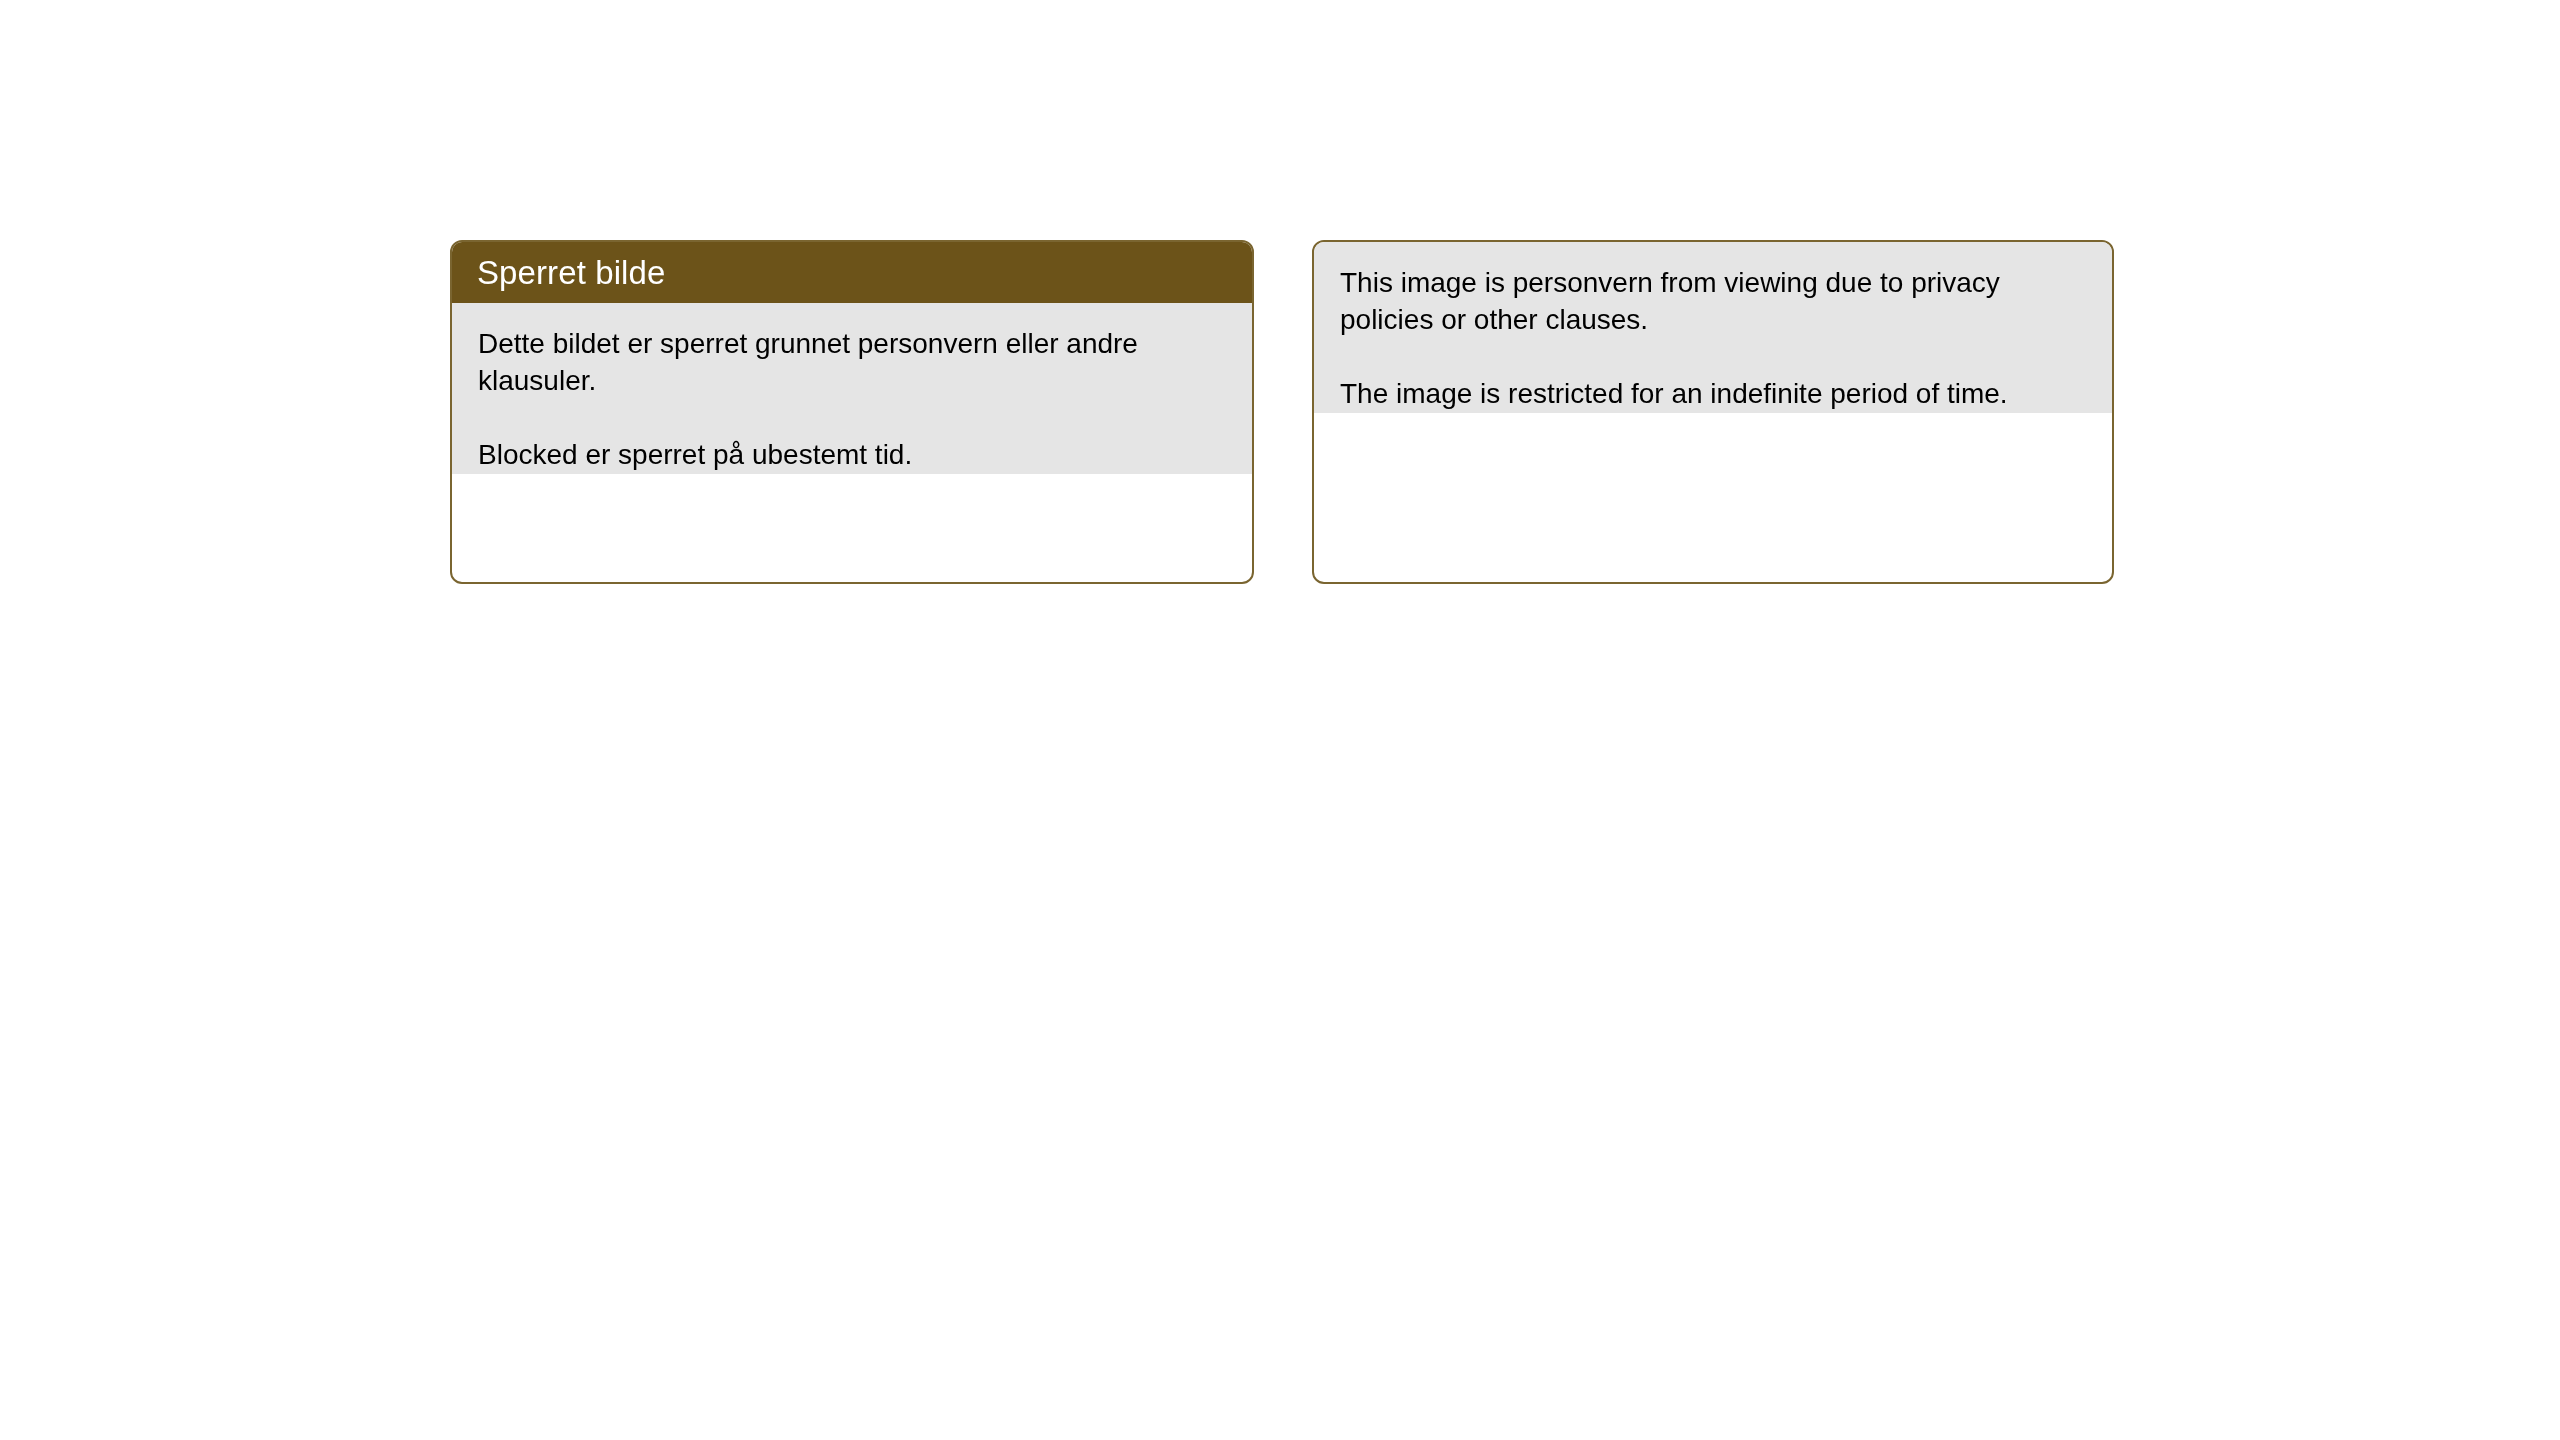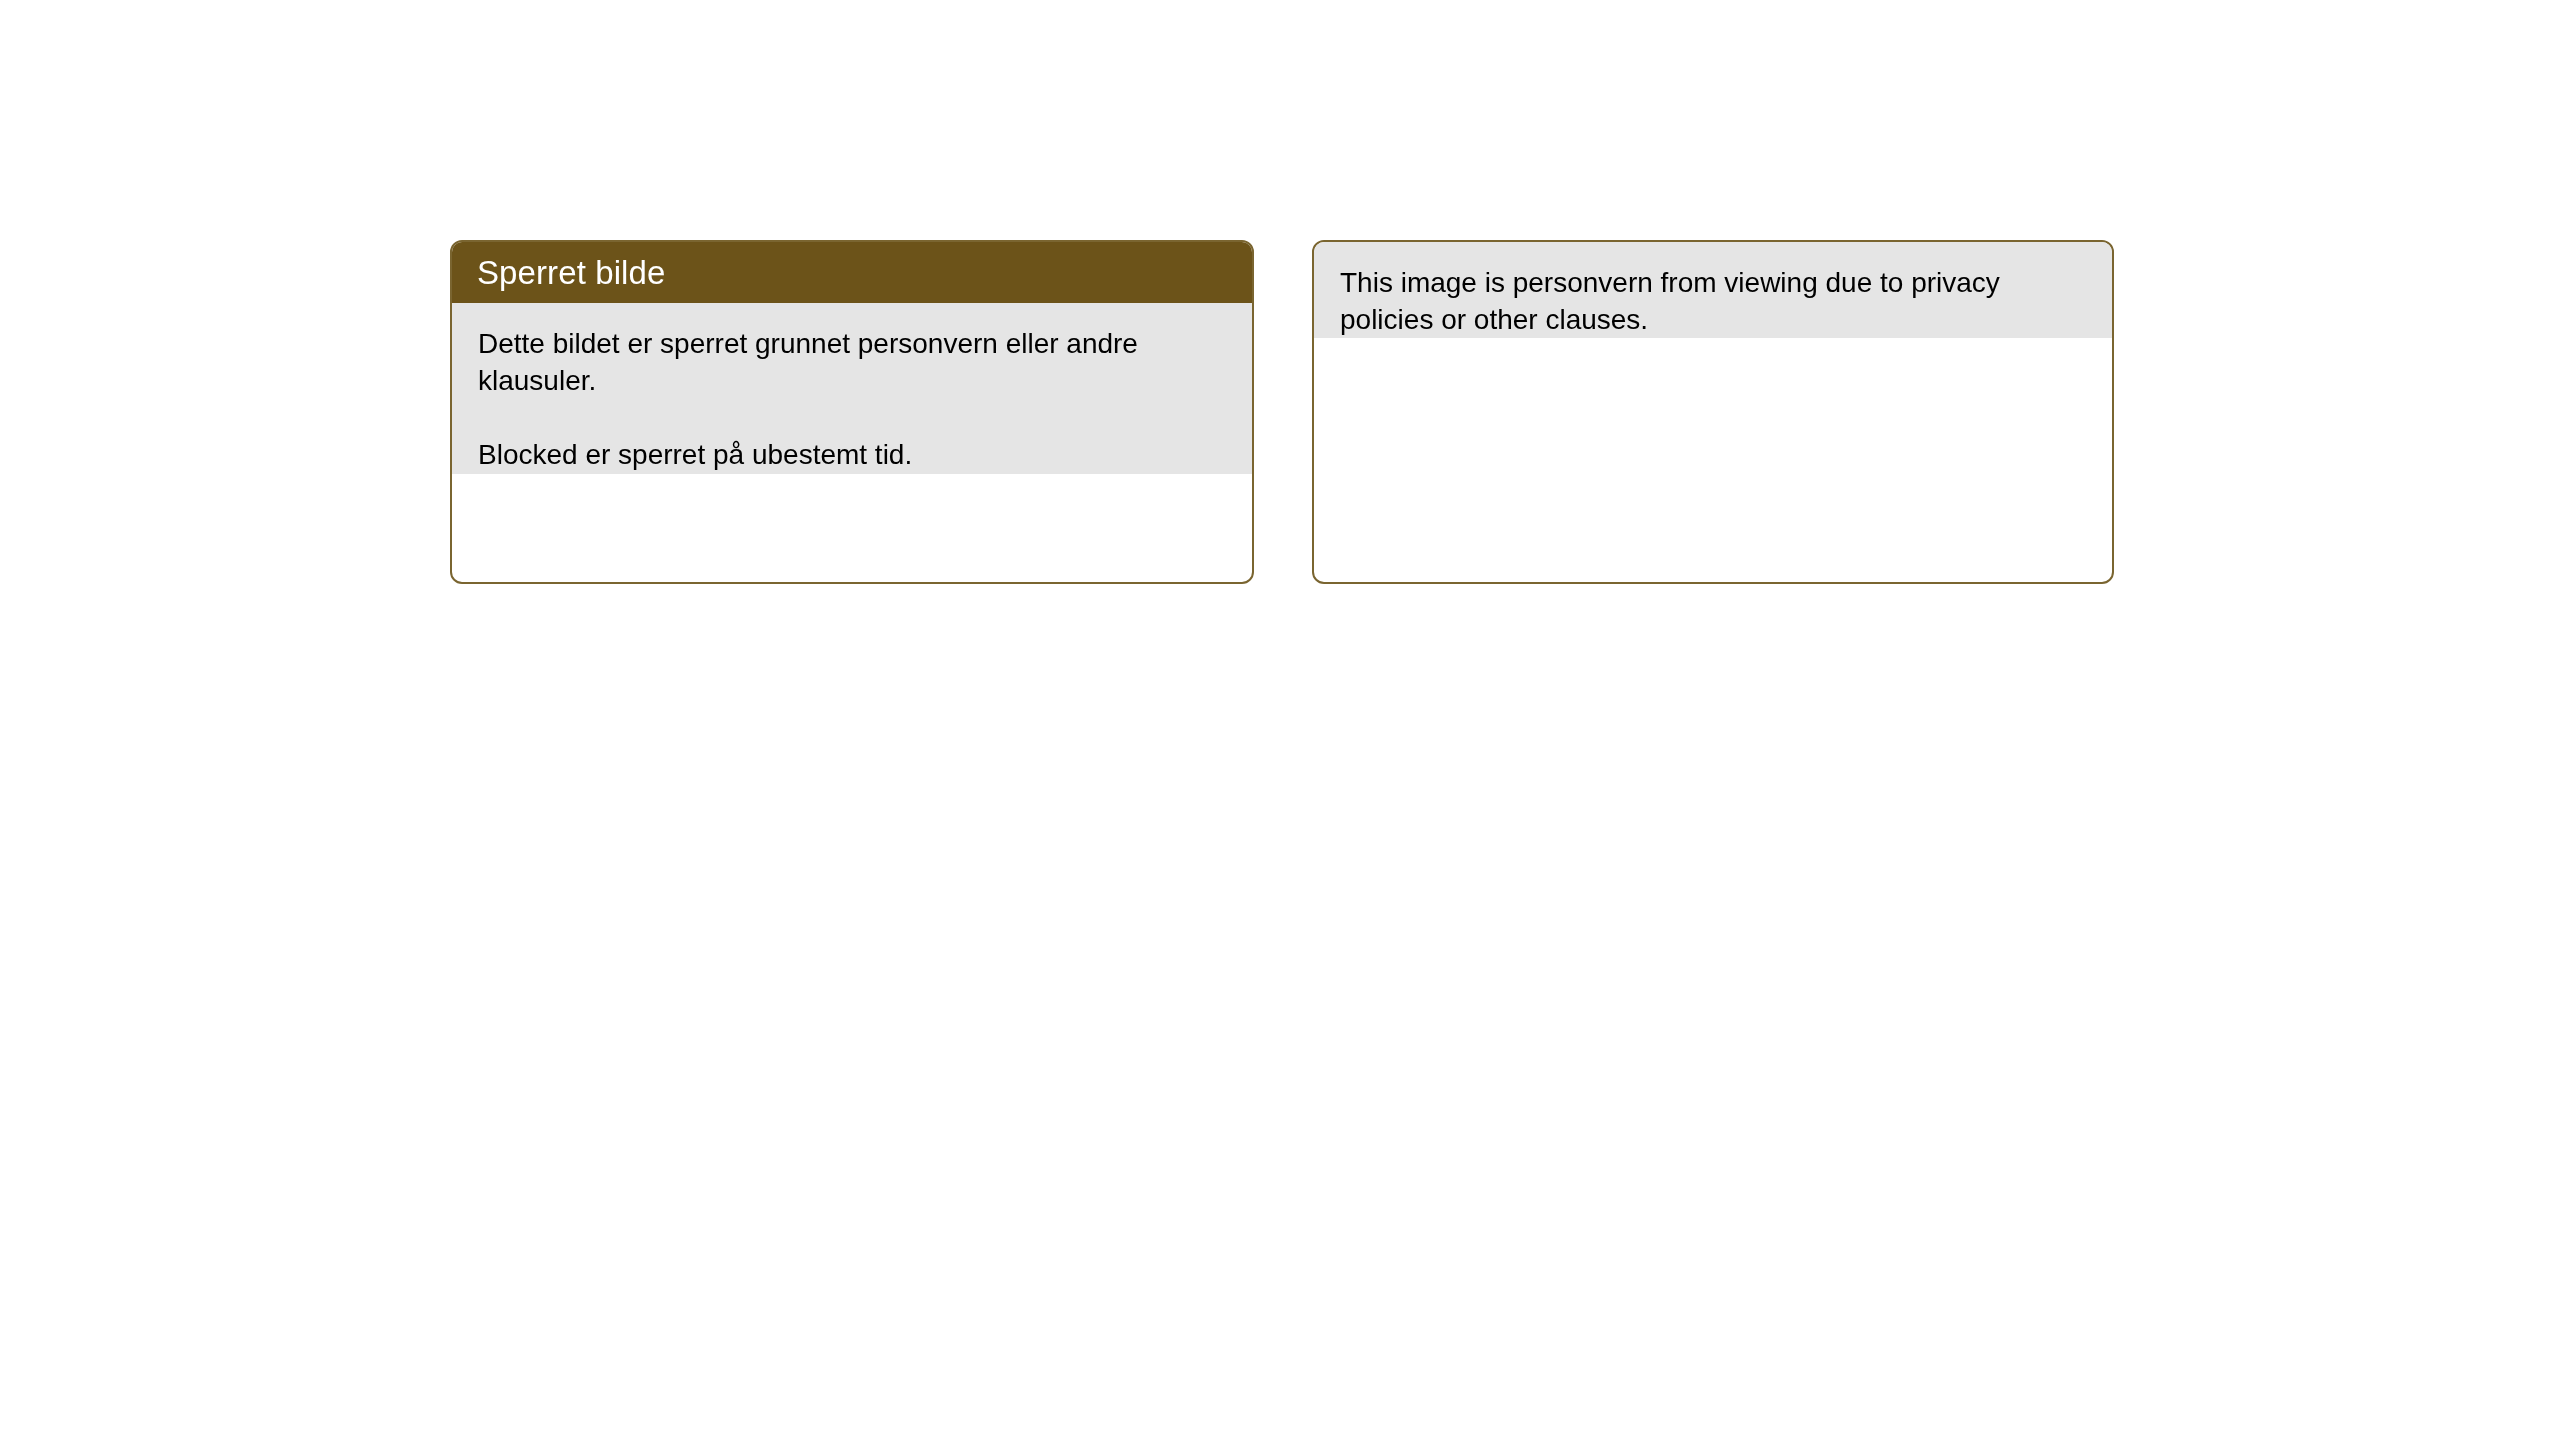--- a/index.html
+++ b/index.html
@@ -89,16 +89,17 @@
     </div>
     <div class="card-body">
       <p class="card-paragraph">Dette bildet er sperret grunnet personvern eller andre klausuler.</p>
       <p class="card-paragraph">Blocked er sperret på ubestemt tid.</p>
     </div>
   </section>
 
   <section class="notice-card card-en">
     <div class="card-body">
       <p class="card-paragraph">This image is personvern from viewing due to privacy policies or other clauses.</p>
+      <p class="card-paragraph">The image is restricted for an indefinite period of time.</p>
     </div>
   </section>
 
 </div>
 
 </body></html>

